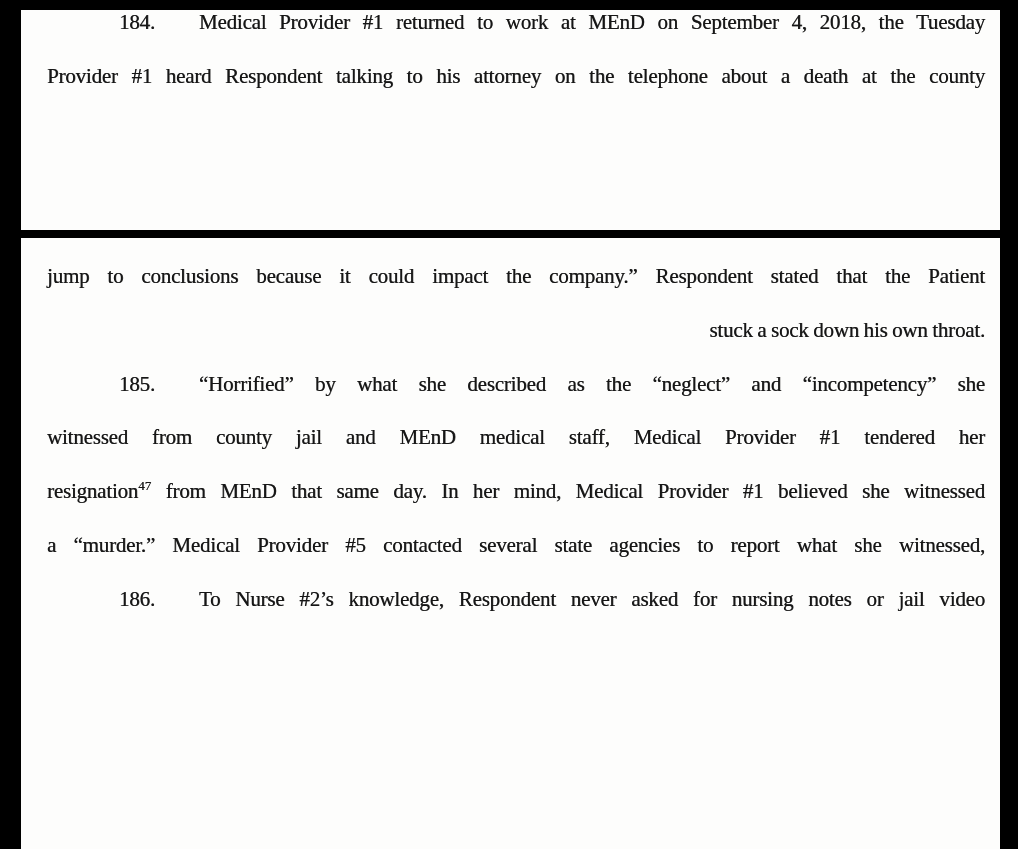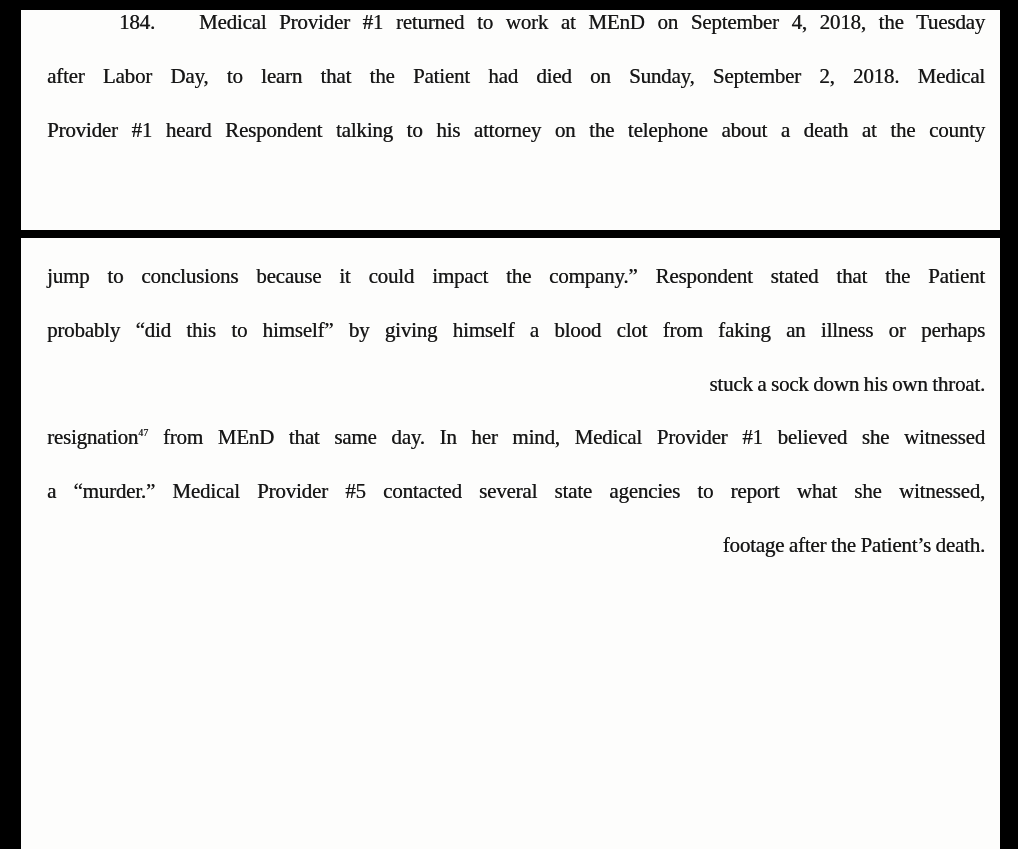--- a/index.html
+++ b/index.html
@@ -46,64 +46,68 @@
     text-align-last: auto;
   }
   .line.indent { text-indent: 72px; }
 
   .tabgap {
     display: inline-block;
     width: 44px;
     height: 1px;
   }
   sup.fnref {
-    font-size: 10px;
+    font-size: 13px;
     line-height: 0;
     vertical-align: super;
     letter-spacing: 0;
   }
 </style>
 </head>
 <body>
 
 <div class="canvas">
 
   <div class="panel panel-top">
     <div class="text-block">
 
       <div class="line indent">
         <span class="pnum">184.</span><span class="tabgap"></span><span>Medical Provider #1 returned to work at MEnD on September 4, 2018, the Tuesday</span>
       </div>
 
-      <div class="line">after Labor Day, to learn that the Patient had died on Sunday, September 2, 2018.  Medical</div>
 
       <div class="line">Provider #1 heard Respondent talking to his attorney on the telephone about a death at the county</div>
 
 
     </div>
   </div>
 
   <div class="panel panel-bottom">
     <div class="text-block">
 
       <div class="line">jump to conclusions because it could impact the company.”  Respondent stated that the Patient</div>
 
-      <div class="line">probably “did this to himself” by giving himself a blood clot from faking an illness or perhaps</div>
 
       <div class="line end">stuck a sock down his own throat.</div>
 
+      <div class="line indent">
+        <span class="pnum">185.</span><span class="tabgap"></span><span>“Horrified” by what she described as the “neglect” and “incompetency” she</span>
+      </div>
 
+      <div class="line">witnessed from county jail and MEnD medical staff, Medical Provider #1 tendered her</div>
 
       <div class="line">
         <span>resignation</span><sup class="fnref">47</sup><span> from MEnD that same day.  In her mind, Medical Provider #1 believed she witnessed</span>
       </div>
 
       <div class="line">a “murder.”  Medical Provider #5 contacted several state agencies to report what she witnessed,</div>
 
 
 
+      <div class="line indent">
+        <span class="pnum">186.</span><span class="tabgap"></span><span>To Nurse #2’s knowledge, Respondent never asked for nursing notes or jail video</span>
+      </div>
 
-      <div class="line end">footage after the Patient’s death.</div>
 
     </div>
   </div>
 
 </div>
 
 </body></html>

